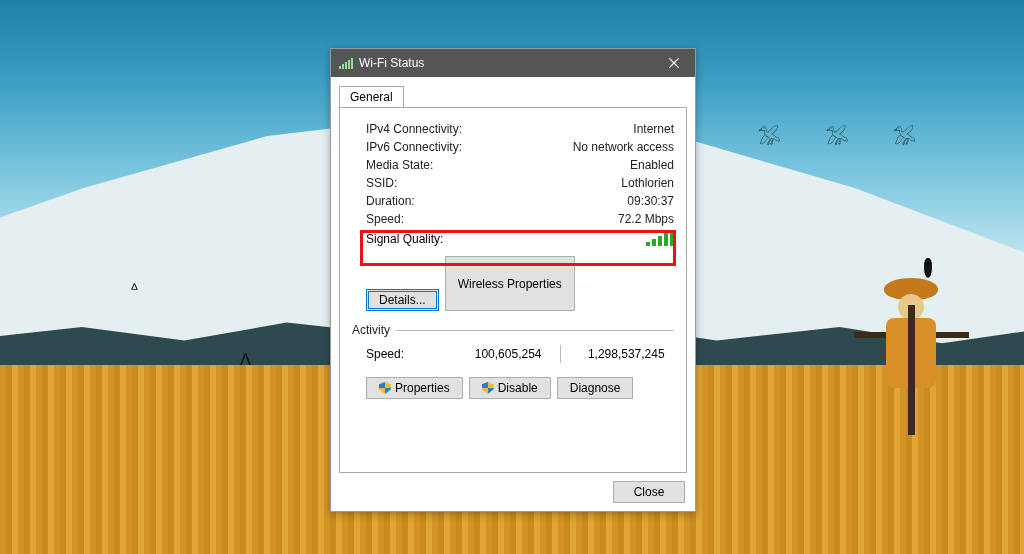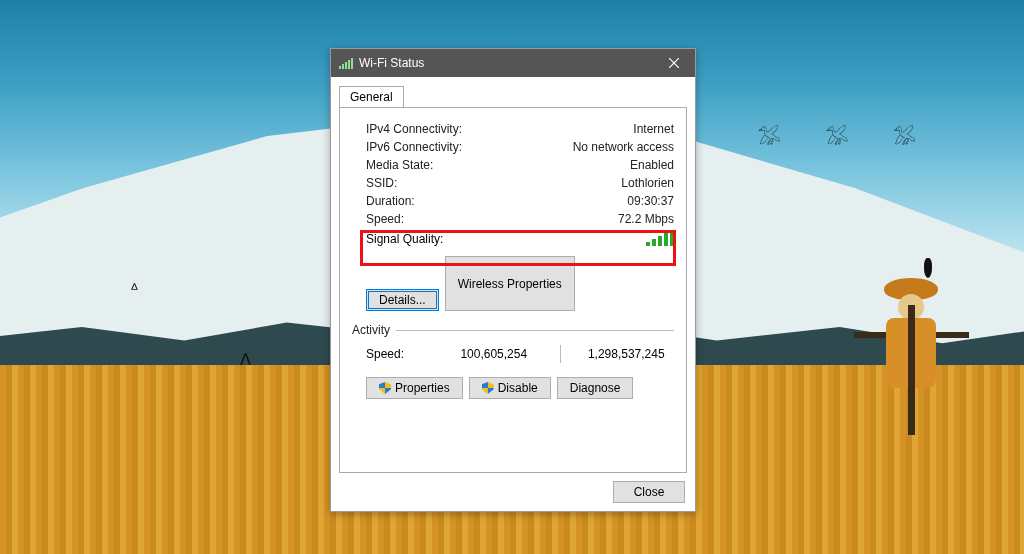--- a/index.html
+++ b/index.html
@@ -154,21 +154,21 @@
   .neticon .mon.b{left:13px;top:8px;}
   .neticon .mini-sig{position:absolute;left:20px;top:20px;display:flex;align-items:flex-end;gap:1px;height:9px;}
   .neticon .mini-sig span{width:2px;background:#2aa82a;}
   .neticon .mini-sig span:nth-child(1){height:2px;}
   .neticon .mini-sig span:nth-child(2){height:4px;}
   .neticon .mini-sig span:nth-child(3){height:6px;}
   .neticon .mini-sig span:nth-child(4){height:8px;}
 
   .bytesrow{display:flex;align-items:center;padding:4px 0 4px 14px;font-size:12px;}
   .bytesrow .k{width:80px;}
-  .bytesrow .sent{flex:1;text-align:center;}
+  .bytesrow .sent{flex:1;text-align:right;}
   .bytesrow .sep{width:1px;height:18px;background:#bbb;margin:0 18px;}
   .bytesrow .recv{flex:1;text-align:center;}
 
   .bottom-btns{padding:10px 0 0 14px;display:flex;gap:6px;}
   .shield{display:inline-block;width:12px;height:12px;position:relative;}
   .shield::before{content:"";position:absolute;inset:0;background:conic-gradient(#f0c020 0 25%,#2a7ad4 25% 50%,#f0c020 50% 75%,#2a7ad4 75% 100%);clip-path:polygon(50% 0,100% 18%,100% 60%,50% 100%,0 60%,0 18%);}
 
   .footer{padding:8px 10px;display:flex;justify-content:flex-end;}
   .footer .winbtn{min-width:72px;justify-content:center;}
 </style>

